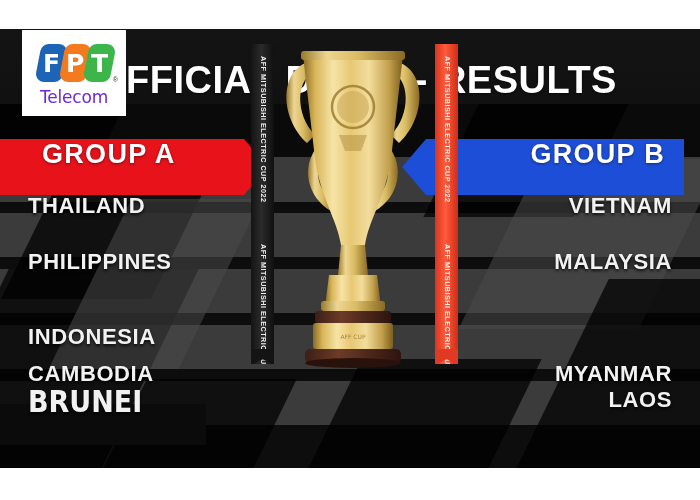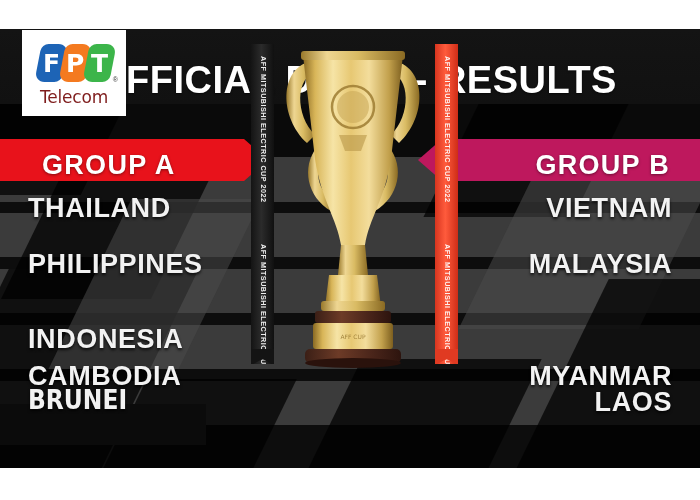--- a/index.html
+++ b/index.html
@@ -118,76 +118,76 @@
     position: absolute;
     right: -8px;
     bottom: 1px;
     font-size: 7px;
     color: #3a3a3a;
     transform: none;
   }
   .logo-word {
     margin-top: 3px;
     font-size: 17px;
-    color: #7f1d1d;
+    color: #6d28d9;
     font-family: "DejaVu Sans", sans-serif;
     letter-spacing: -.2px;
   }
 
   
   .grp {
     position: absolute;
     top: 110px;
-    height: 42px;
+    height: 56px;
     display: flex;
-    align-items: flex-end;
+    align-items: flex-start;
     z-index: 12;
   }
   .grp-a {
     left: 0;
     width: 268px;
     background: #e8121b;
     clip-path: polygon(0 0, 244px 0, 268px 50%, 244px 100%, 0 100%);
     justify-content: flex-start;
     padding-left: 42px;
   }
   .grp-b {
-    right: 0;
+    right: 16px;
     width: 282px;
-    background: #be185d;
+    background: #1d4ed8;
     clip-path: polygon(24px 0, 282px 0, 282px 100%, 24px 100%, 0 50%);
     justify-content: flex-end;
-    padding-right: 30px;
+    padding-right: 19px;
   }
   .grp-label {
     font-size: 27px;
     font-weight: bold;
     color: #ffffff;
     letter-spacing: 1.3px;
     white-space: nowrap;
     text-shadow: 0 1px 3px rgba(0,0,0,.45);
   }
 
   
   .team {
     position: absolute;
-    font-size: 27px;
+    font-size: 22px;
     font-weight: bold;
     color: #f2f2f2;
     white-space: nowrap;
     letter-spacing: .6px;
     z-index: 14;
     text-shadow: 0 2px 3px rgba(0,0,0,.75);
     line-height: 1;
   }
   .team.left  { left: 28px;  text-align: left; }
   .team.right { right: 28px; text-align: left; }
   .team.alt {
     font-family: "DejaVu Sans Condensed", "Liberation Sans Narrow", "Liberation Sans", sans-serif;
-    font-size: 26px;
+    font-size: 30px;
     letter-spacing: 0;
   }
 
   
   .plate {
     position: absolute;
     left: 0;
     top: 375px;
     width: 206px;
     height: 41px;

